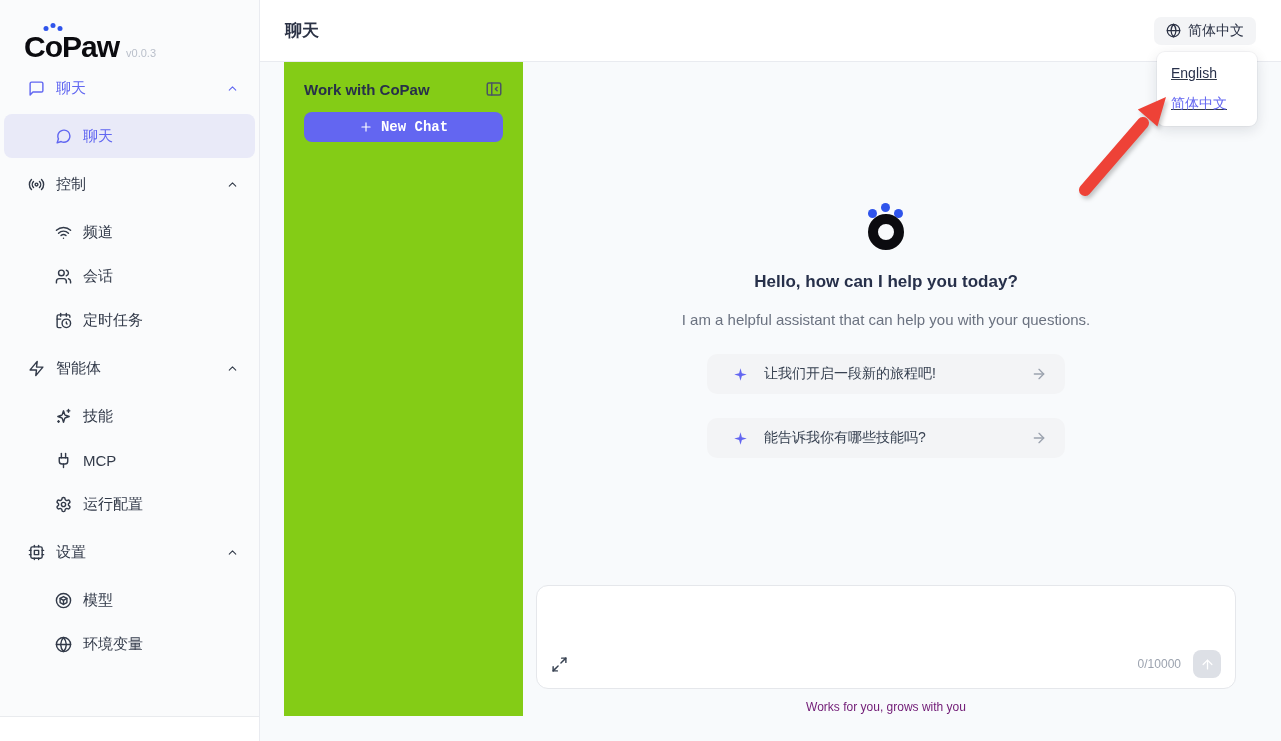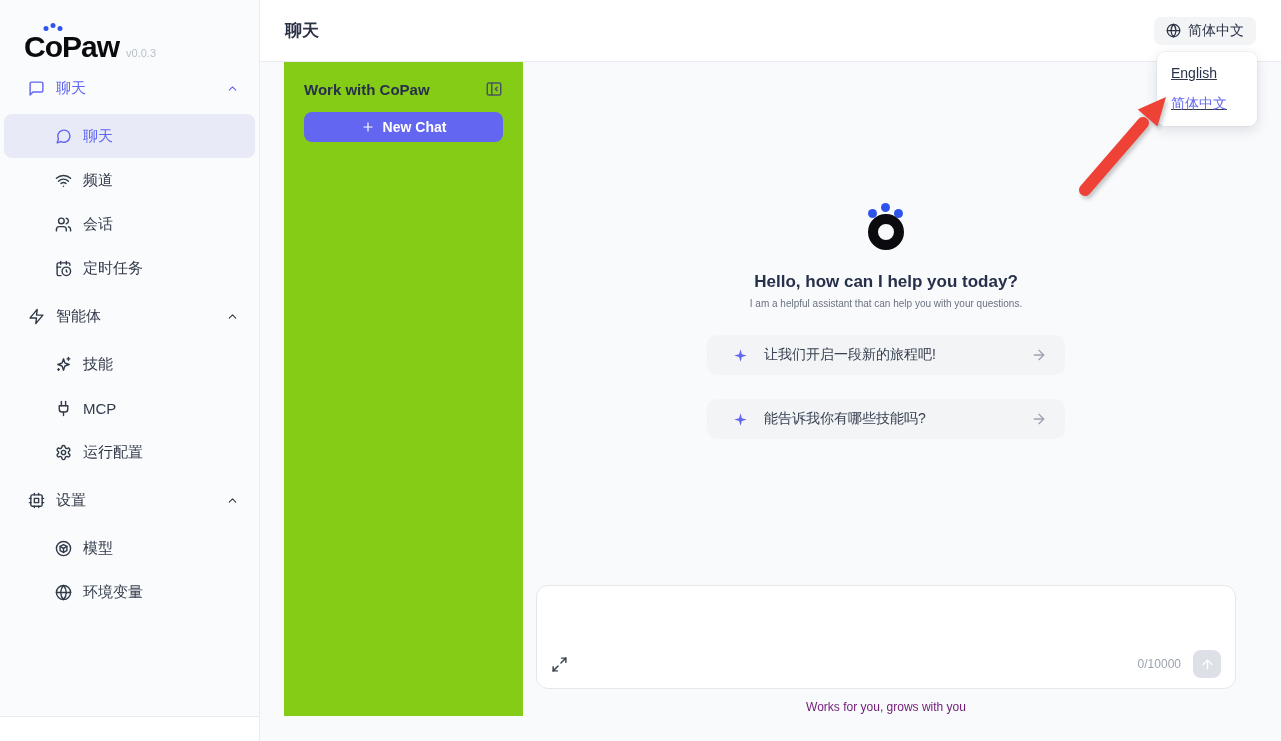--- a/index.html
+++ b/index.html
@@ -44,36 +44,36 @@
 
   
   .chat-panel { width:239px; flex:0 0 239px; margin-left:24px; margin-bottom:25px;
                 background:#84cc16; padding:18px 20px; }
   .panel-head { display:flex; align-items:center; justify-content:space-between; margin-bottom:14px; }
   .panel-title { font-size:15px; font-weight:700; color:#27304a; }
   .panel-collapse { background:none; border:none; color:#4b5563; cursor:pointer; padding:0; display:flex; }
   .panel-collapse svg { width:18px; height:18px; }
   .new-chat-btn { width:100%; height:30px; background:#6366f1; color:#fff; border:none; border-radius:8px;
                   font-size:14px; font-weight:600; display:flex; align-items:center; justify-content:center;
-                  gap:8px; cursor:pointer; font-family:Liberation Sans, sans-serif; }
+                  gap:8px; cursor:pointer; font-family:Liberation Mono, monospace; }
   .new-chat-btn svg { width:14px; height:14px; }
 
   
   .chat-main { flex:1; display:flex; flex-direction:column; padding-right:32px; min-width:0;justify-content:flex-end; }
   .chat-column { width:700px; margin:0 auto; display:flex; flex-direction:column; flex:1; }
   .greeting { margin-top:140px; text-align:center; }
   .paw { position:relative; width:40px; height:48px; margin:0 auto; }
   .paw-ring { position:absolute; left:2px; bottom:0; width:36px; height:36px; border-radius:50%;
               border:10px solid #0b0b0f; }
   .paw-dot { position:absolute; width:9px; height:9px; border-radius:50%; background:#2f54eb; }
   .paw-dot.d1 { left:2px;  top:7px; }
   .paw-dot.d2 { left:15px; top:1px; }
   .paw-dot.d3 { left:28px; top:7px; }
   .greet-title { margin-top:22px; font-size:17px; font-weight:700; color:#27304a; }
-  .greet-sub { margin-top:6px; font-size:10px; color:#6b7280; }
+  .greet-sub { margin-top:19px; font-size:15px; color:#6b7280; }
   .chips { margin-top:26px; width:358px; margin-left:auto; margin-right:auto;
            display:flex; flex-direction:column; gap:24px; }
   .chip { height:40px; background:#f3f4f6; border:none; border-radius:10px; display:flex; align-items:center;
           gap:16px; padding:0 18px 0 26px; cursor:pointer; font-family:inherit; }
   .chip-label { flex:1; text-align:left; font-size:14px; color:#374151; }
   .chip-spark { width:15px; height:15px; color:#6366f1; flex:0 0 15px; }
   .chip-arrow { width:16px; height:16px; color:#9ca3af; flex:0 0 16px; }
 
   .spacer { flex:1; }
 
@@ -133,20 +133,33 @@
             <path d="m18 15-6-6-6 6"></path>
           </svg>
       </div>
       <div class="nav-sub selected">
         <svg class="icon16 ln" viewBox="0 0 24 24">
             <path d="M21 11.5a8.38 8.38 0 0 1-.9 3.8 8.5 8.5 0 0 1-7.6 4.7 8.38 8.38 0 0 1-3.8-.9L3 21l1.9-5.7a8.38 8.38 0 0 1-.9-3.8 8.5 8.5 0 0 1 4.7-7.6 8.38 8.38 0 0 1 3.8-.9h.5a8.48 8.48 0 0 1 8 8v.5z"></path>
           </svg>
         <span>聊天</span>
       </div>
 
+      <div class="nav-section">
+        <svg class="icon16 ln" viewBox="0 0 24 24">
+            <circle cx="12" cy="12" r="2"></circle>
+            <path d="M4.9 19.1C1 15.2 1 8.8 4.9 4.9"></path>
+            <path d="M7.8 16.2c-2.3-2.3-2.3-6.1 0-8.5"></path>
+            <path d="M16.2 7.8c2.3 2.3 2.3 6.1 0 8.5"></path>
+            <path d="M19.1 4.9C23 8.8 23 15.2 19.1 19.1"></path>
+          </svg>
+        <span>控制</span>
+        <svg class="icon12 ln chev" viewBox="0 0 24 24">
+            <path d="m18 15-6-6-6 6"></path>
+          </svg>
+      </div>
       <div class="nav-sub">
         <svg class="icon16 ln" viewBox="0 0 24 24">
             <path d="M2 8.8a15 15 0 0 1 20 0"></path>
             <path d="M5 12.9a10 10 0 0 1 14 0"></path>
             <path d="M8.5 16.4a5 5 0 0 1 7 0"></path>
             <line x1="12" y1="20" x2="12.01" y2="20"></line>
           </svg>
         <span>频道</span>
       </div>
       <div class="nav-sub">

